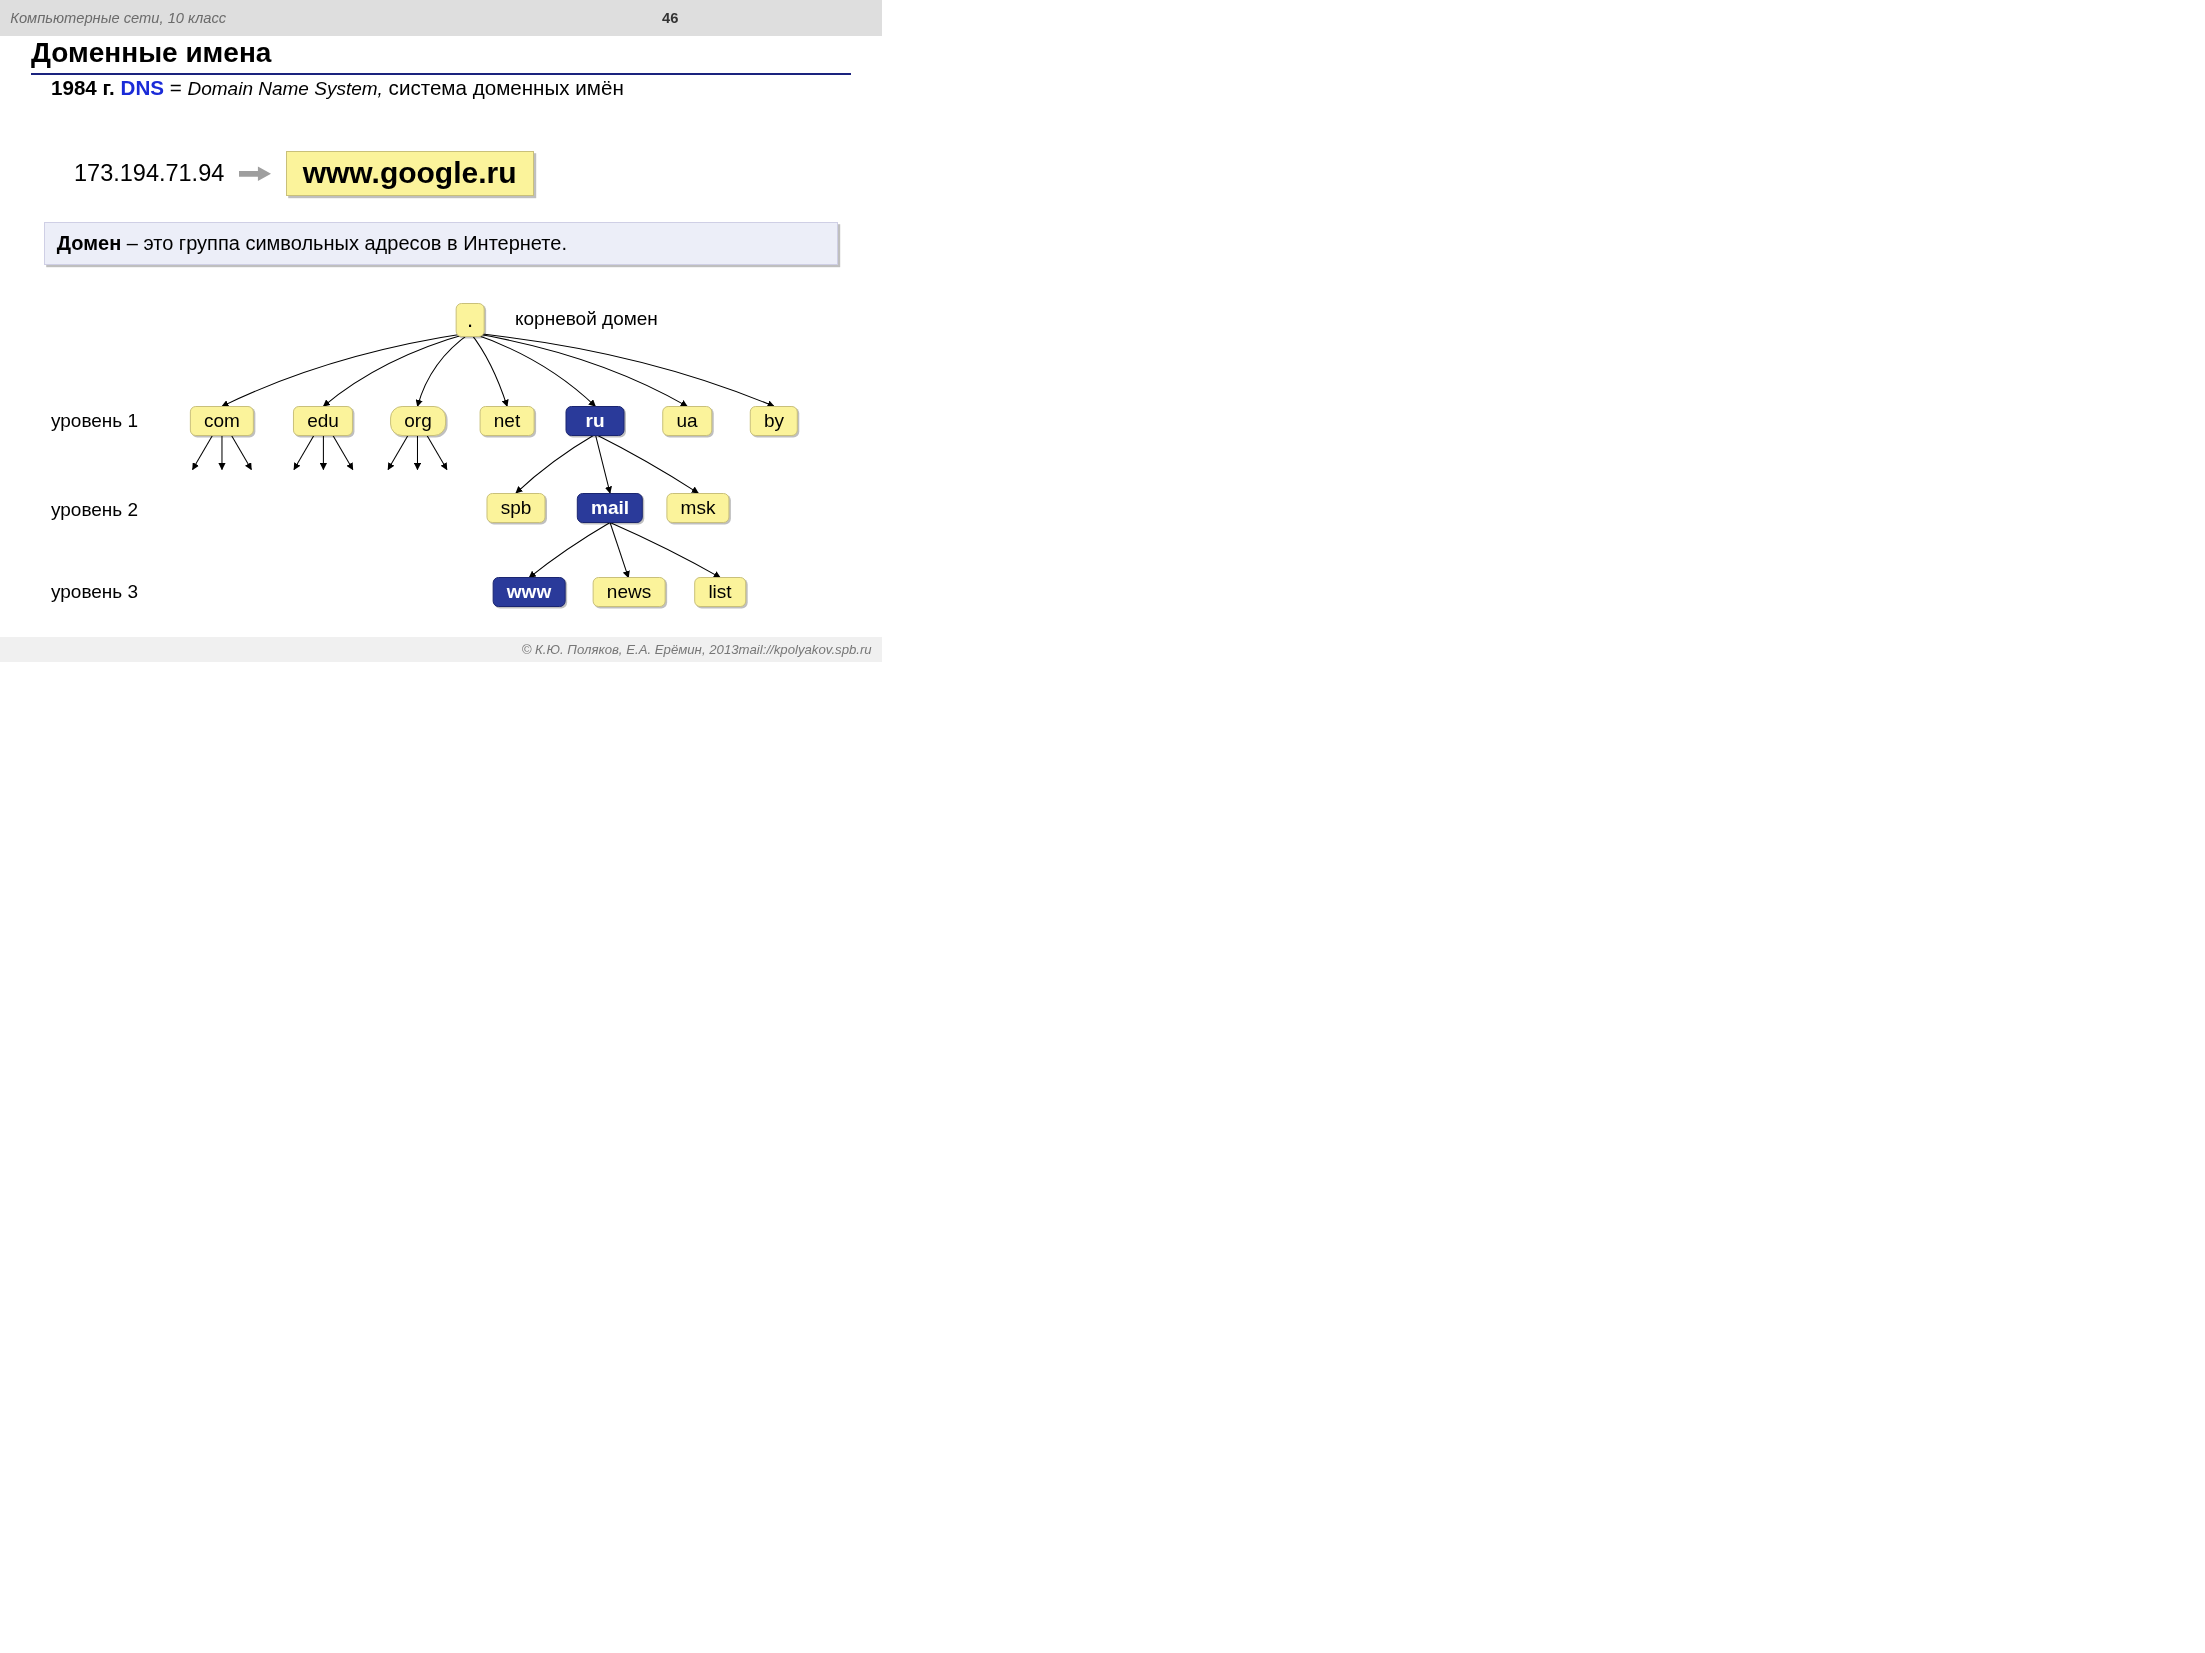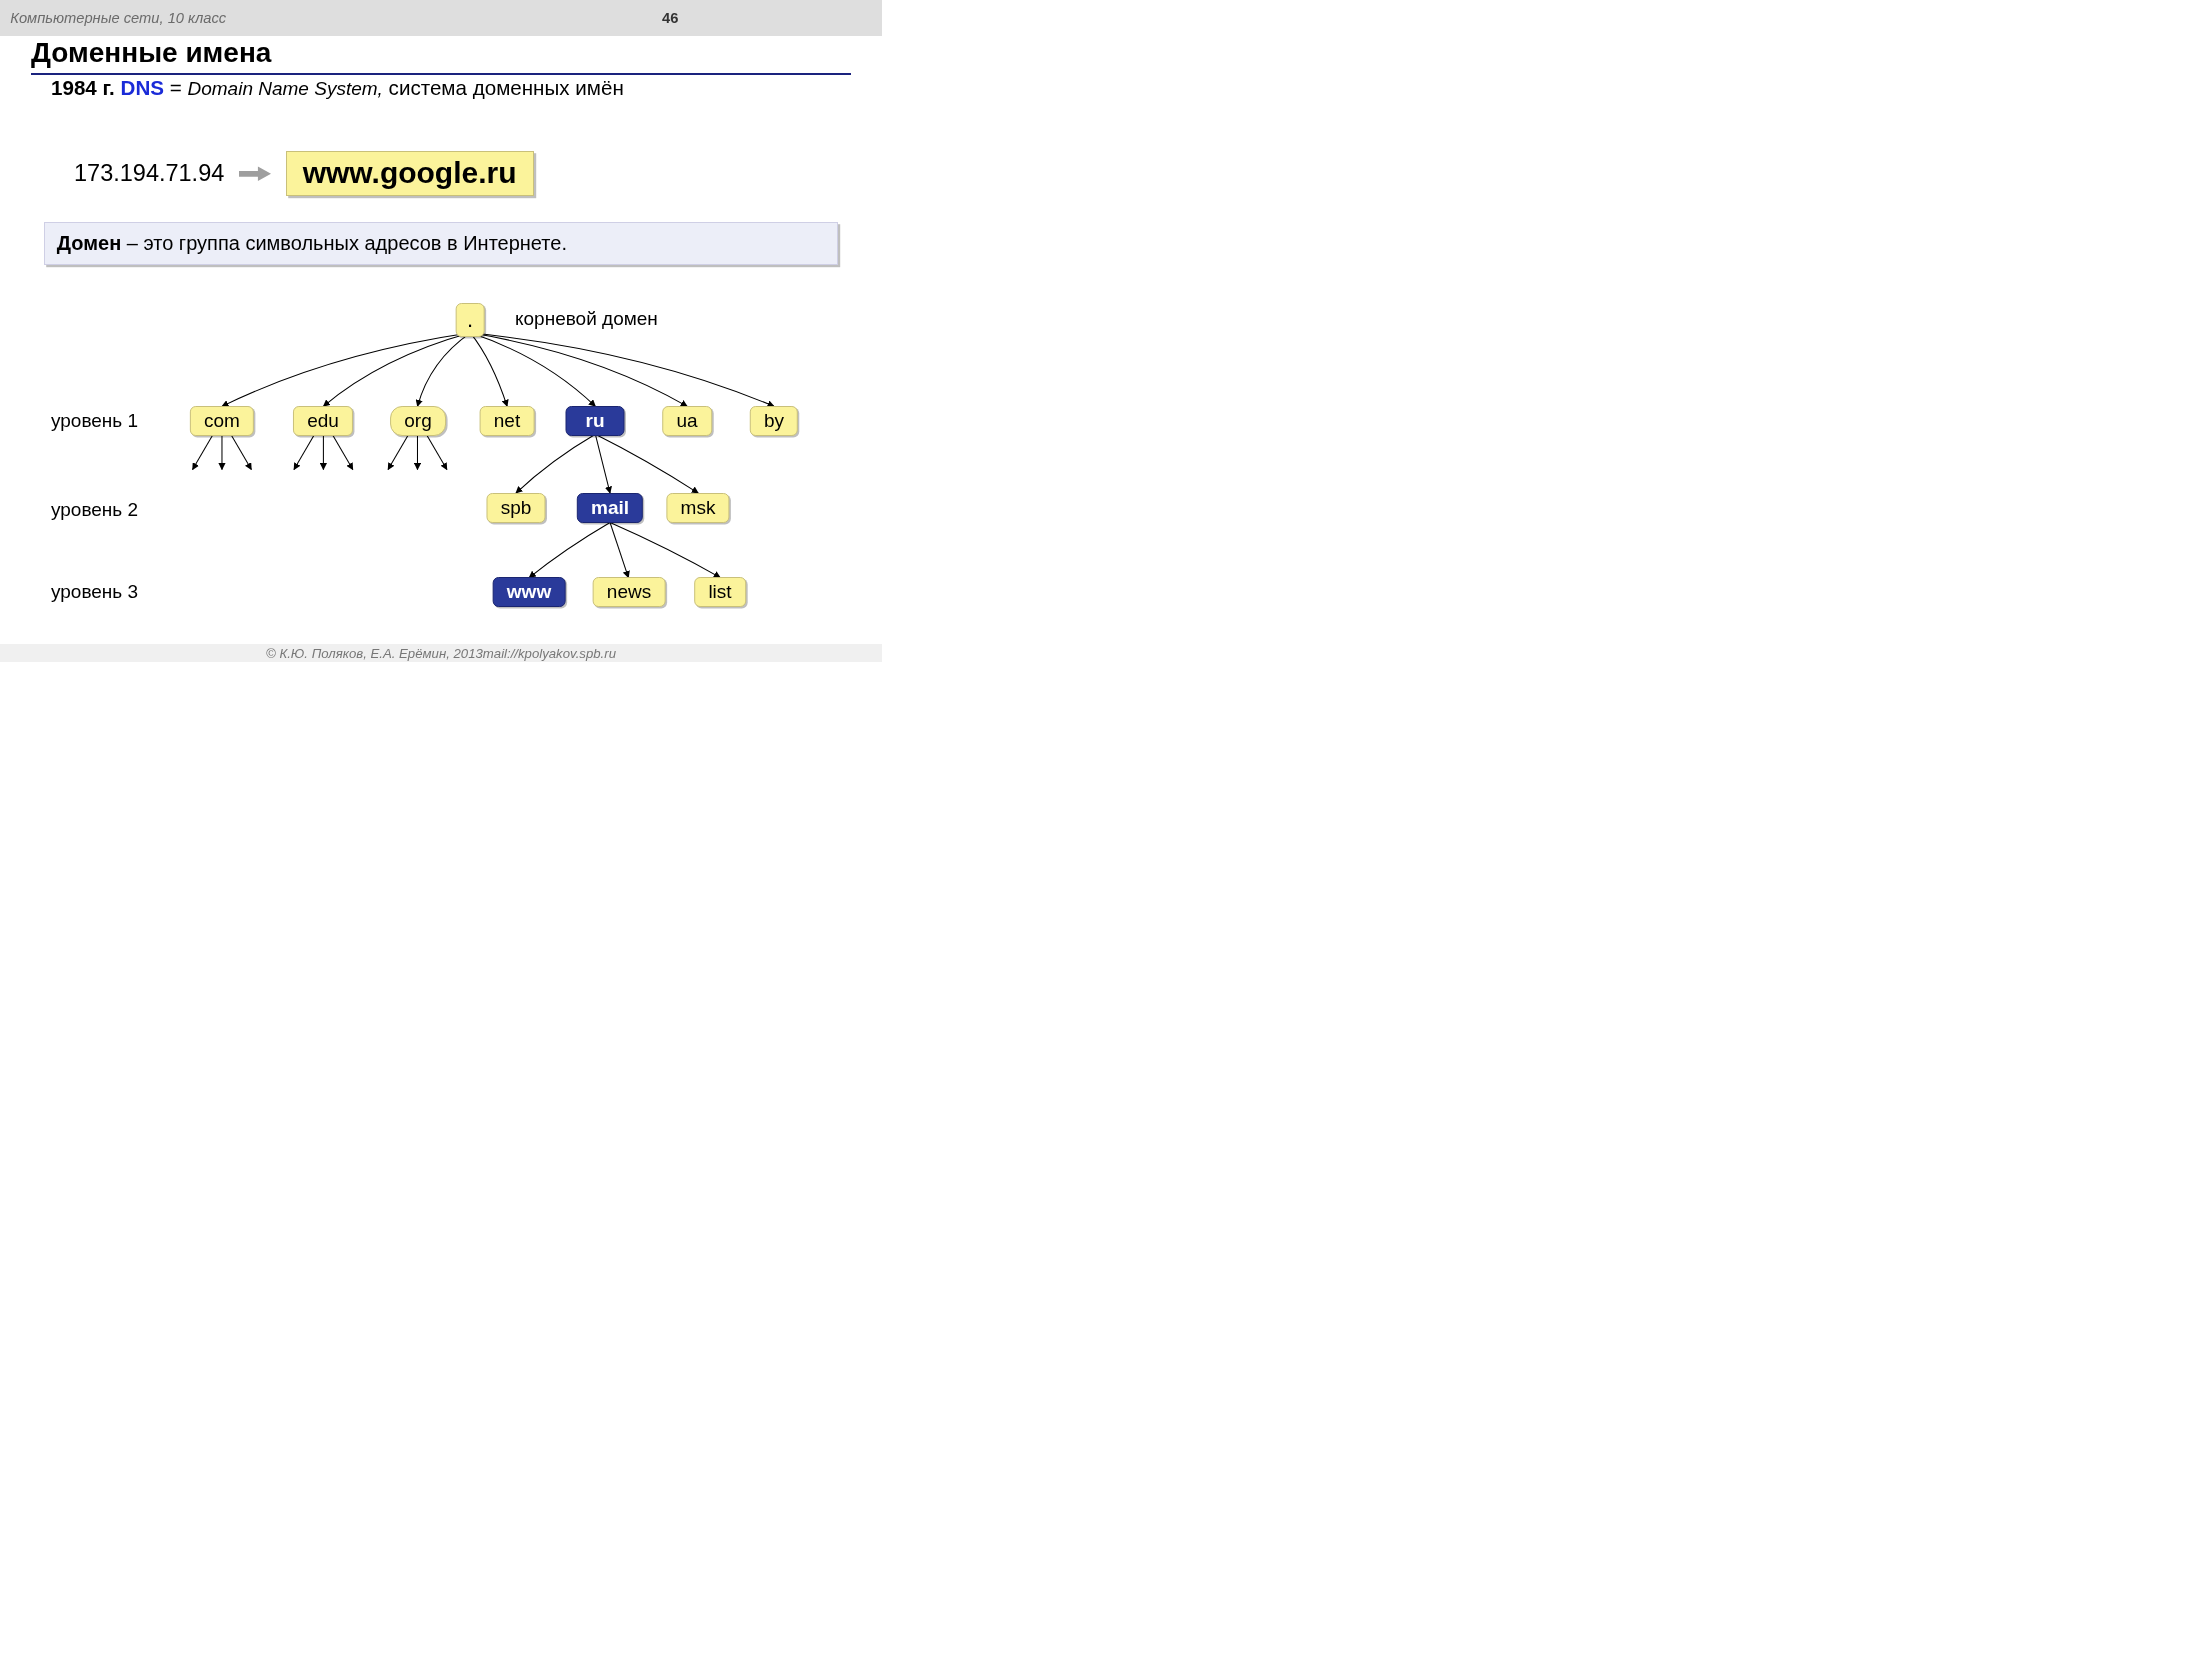--- a/index.html
+++ b/index.html
@@ -106,25 +106,25 @@
     color: #000;
   }
   .level-label {
     position: absolute;
     font-size: 19px;
     color: #000;
   }
   .footer {
     position: absolute;
     bottom: 0; left: 0; right: 0;
-    height: 18px;
+    height: 25px;
     background: #f0f0f0;
     display: flex;
     align-items: center;
-    justify-content: center;
+    justify-content: flex-end;
     padding: 0 10.3px;
     color: #777;
     font-style: italic;
     font-size: 13.2px;
   }
 </style>
 </head>
 <body>
 
 <div class="topbar">

